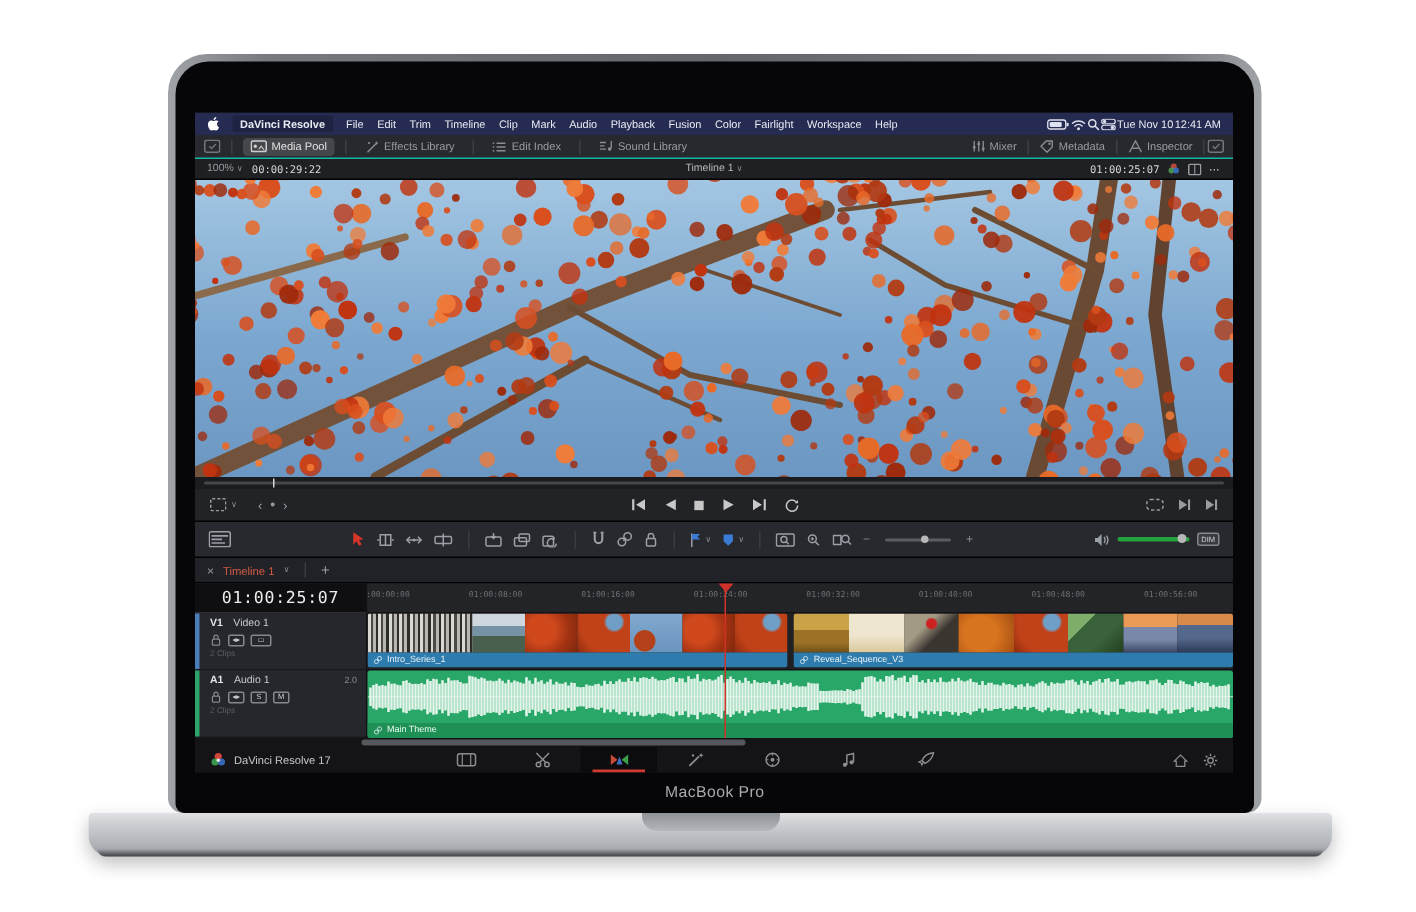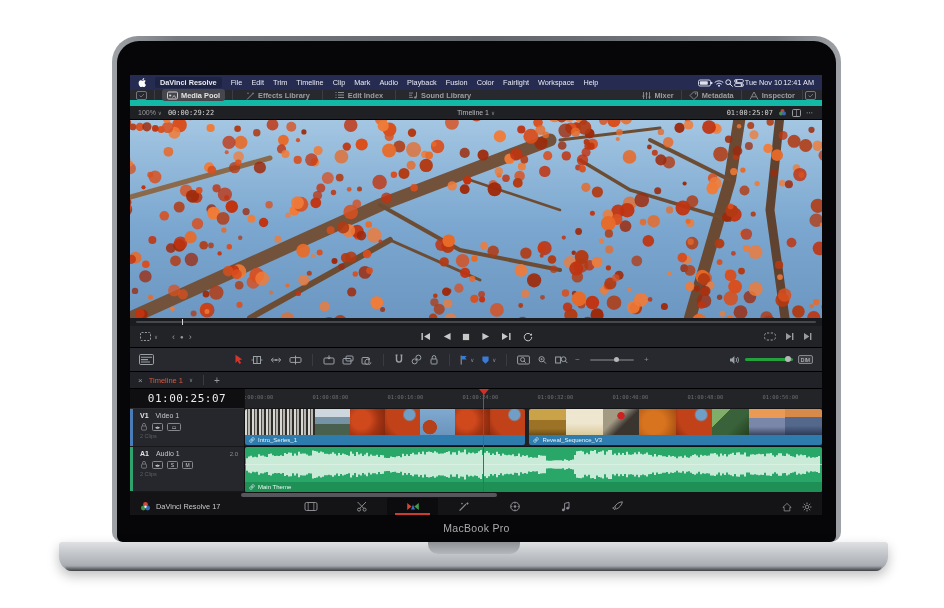--- a/index.html
+++ b/index.html
@@ -27,22 +27,22 @@
   
   .menubar { height:15px; background:#252b51; display:flex; align-items:center;
              padding:0 8px; color:#e8eaf2; font-size:7.3px; gap:9px; }
   .menubar .appname { font-weight:bold; background:rgba(0,0,0,.18); padding:1px 5px; border-radius:2px; }
   .menu-item { white-space:nowrap; }
   .mb-spacer { flex:1; }
   .mb-status { display:flex; align-items:center; gap:1px; }
   .mb-time { white-space:nowrap; font-size:7.3px; }
 
   
-  .apptoolbar { height:16px; background:#28292e; border-bottom:6px solid #14b8a6;
-                display:flex; align-items:center; padding:0 6px; position:relative; color:#9b9ca0; font-size:7.4px;font-weight:bold; }
+  .apptoolbar { height:16px; background:#28292e; border-bottom:1px solid #14b8a6;
+                display:flex; align-items:center; padding:0 6px; position:relative; color:#9b9ca0; font-size:7.4px; }
   .tb-group { display:flex; align-items:center; gap:5px; }
   .tb-btn { display:flex; align-items:center; gap:3px; padding:1.5px 5px; border-radius:3px; white-space:nowrap; }
   .tb-btn.active { background:#46474d; color:#e2e2e2; }
   .tb-sep { width:1px; height:10px; background:#3c3d42; margin:0 2px; }
   .tb-center { position:absolute; left:0; right:0; text-align:center; pointer-events:none; }
   .tb-center b { color:#e8e8e8; font-size:8px; }
   .tb-center span { color:#7a7b80; font-size:7.6px; margin-left:6px; }
   .tb-right { margin-left:auto; display:flex; align-items:center; gap:0; }
 
   

